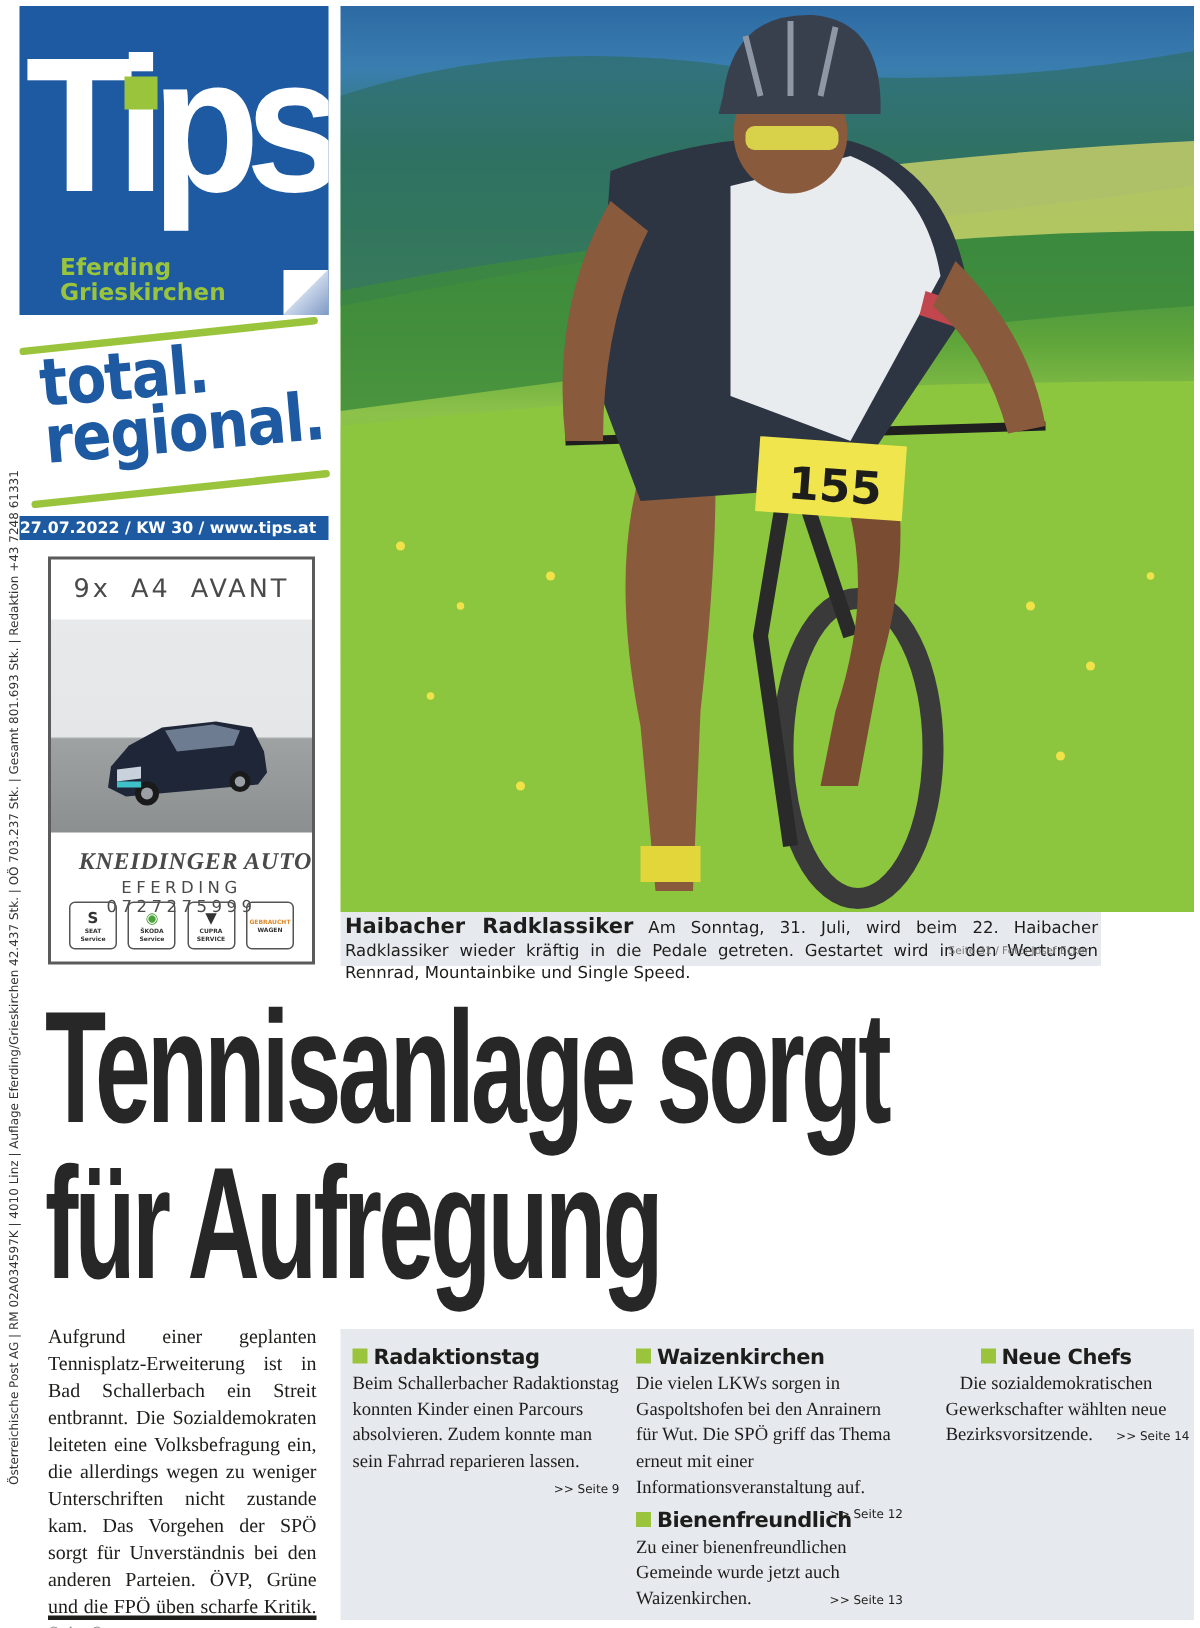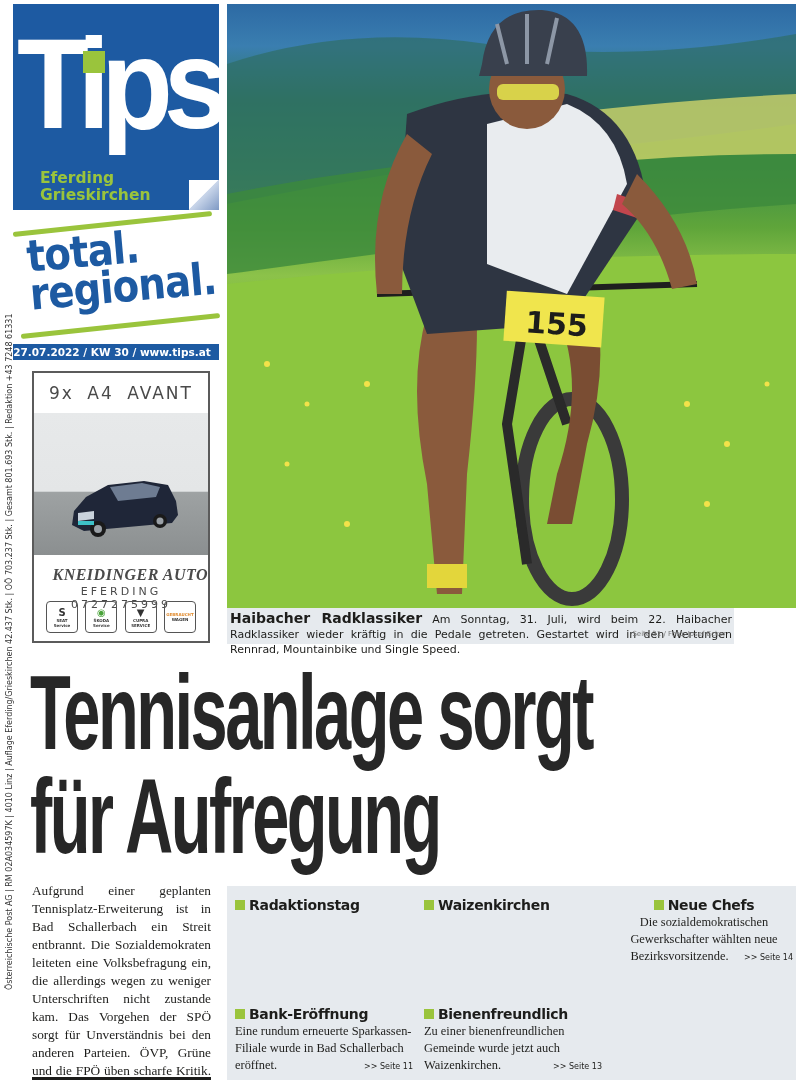--- a/index.html
+++ b/index.html
@@ -279,27 +279,25 @@
 
 <div class="lead">
   <span>Aufgrund einer geplanten Tennisplatz-Erweiterung ist in Bad Schallerbach ein Streit entbrannt. Die Sozialdemokraten leiteten eine Volksbefragung ein, die allerdings wegen zu weniger Unterschriften nicht zustande kam. Das Vorgehen der SPÖ sorgt für Unverständnis bei den anderen Parteien. ÖVP, Grüne und die FPÖ üben scharfe Kritik.</span>
   <span>Seite 2</span>
 </div>
 <div class="lead-rule"></div>
 
 <div class="briefs">
   <div class="brief" style="left:8px;top:11px;">
     <div class="brief-title"><span class="sq"></span><span>Radaktionstag</span></div>
-  </div>
-  <div class="brief" style="left:8px;top:120px;">
-    <div class="brief-title"><span class="sq"></span><span>Bank-Eröffnung</span></div>
-    <div class="brief-body"><span>Eine rundum erneuerte Sparkassen-Filiale wurde in Bad Schallerbach eröffnet.</span><span class="brief-ref">&gt;&gt; Seite 11</span></div>
+    <div class="brief-body"><span>Beim Schallerbacher Radaktionstag konnten Kinder einen Parcours absolvieren. Zudem konnte man sein Fahrrad reparieren lassen.</span><span class="brief-ref">&gt;&gt; Seite 9</span></div>
   </div>
   <div class="brief" style="left:197px;top:11px;">
     <div class="brief-title"><span class="sq"></span><span>Waizenkirchen</span></div>
+    <div class="brief-body"><span>Die vielen LKWs sorgen in Gaspoltshofen bei den Anrainern für Wut. Die SPÖ griff das Thema erneut mit einer Informationsveranstaltung auf.</span><span class="brief-ref">&gt;&gt; Seite 12</span></div>
   </div>
   <div class="brief" style="left:197px;top:120px;">
     <div class="brief-title"><span class="sq"></span><span>Bienenfreundlich</span></div>
     <div class="brief-body"><span>Zu einer bienenfreundlichen Gemeinde wurde jetzt auch Waizenkirchen.</span><span class="brief-ref">&gt;&gt; Seite 13</span></div>
   </div>
   <div class="brief" style="left:388px;top:11px;text-align:center;">
     <div class="brief-title"><span class="sq"></span><span>Neue Chefs</span></div>
     <div class="brief-body"><span>Die sozialdemokratischen Gewerkschafter wählten neue Bezirksvorsitzende.</span><span class="brief-ref">&gt;&gt; Seite 14</span></div>
   </div>
 </div>

